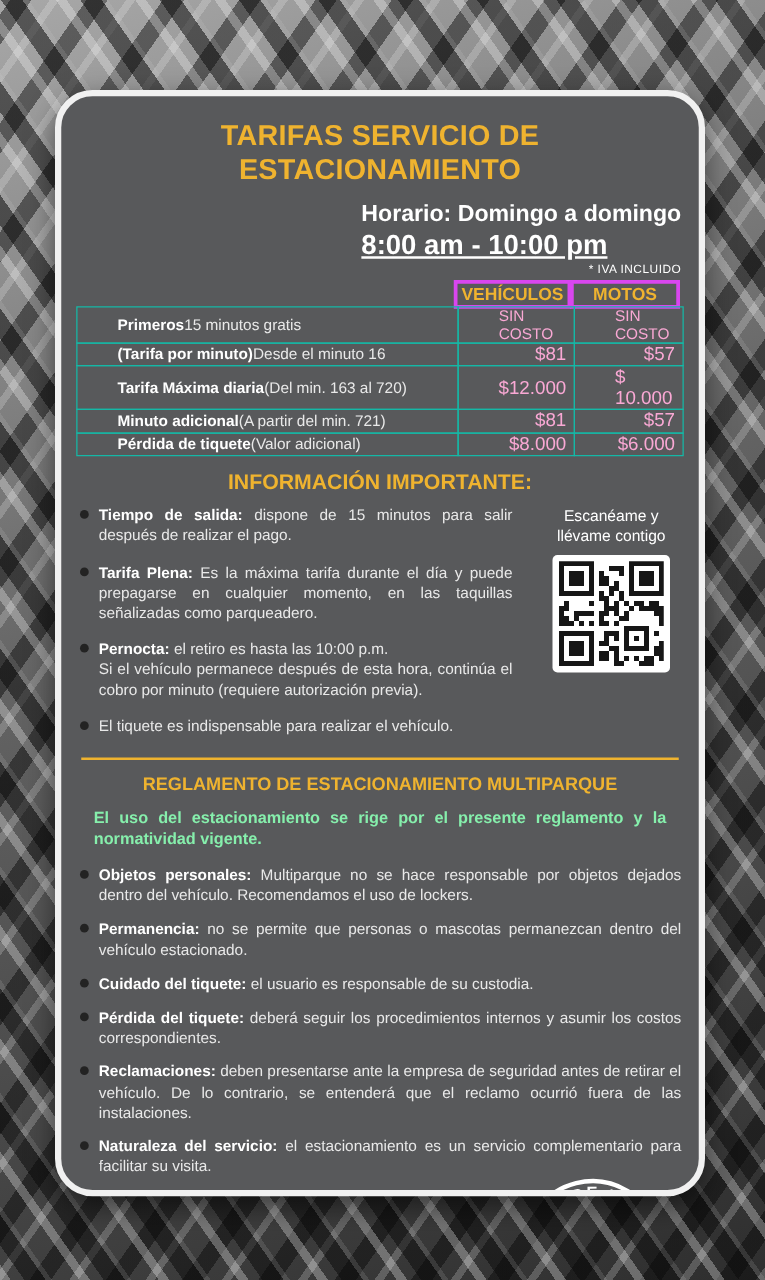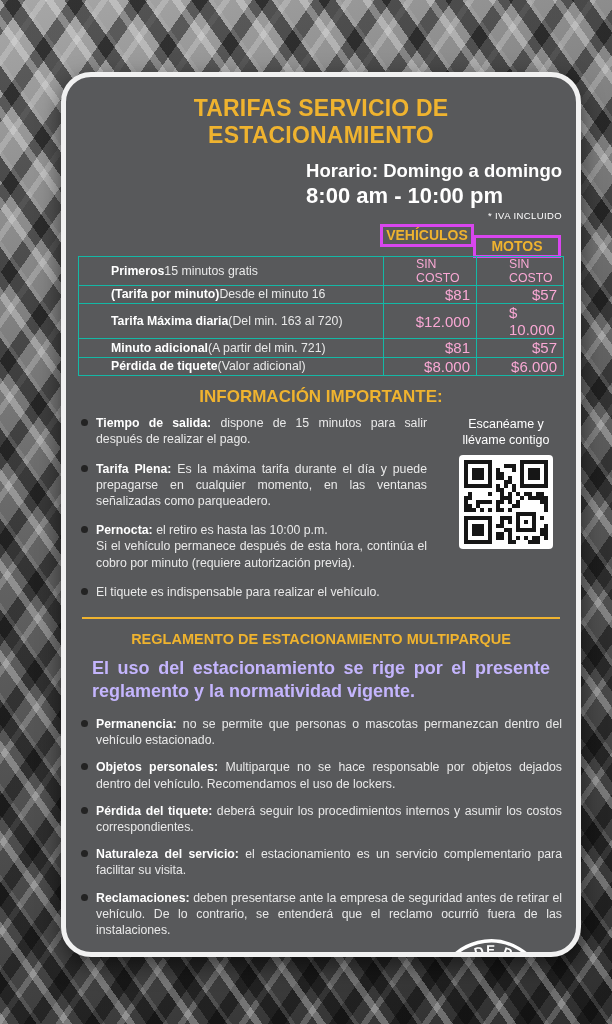--- a/index.html
+++ b/index.html
@@ -6,37 +6,37 @@
   body{
     width:612px;height:1024px;position:relative;overflow:hidden;
     font-family:"Liberation Sans", sans-serif;
     background-color:#6b6b6b;
     background-image:
       repeating-linear-gradient(55deg, rgba(250,250,250,.30) 0 7px, rgba(40,40,40,0) 7px 16px, rgba(10,10,10,.52) 16px 30px, rgba(210,210,210,.14) 30px 34px, rgba(0,0,0,0) 34px 52px),
       repeating-linear-gradient(-55deg, rgba(245,245,245,.22) 0 6px, rgba(0,0,0,0) 6px 18px, rgba(5,5,5,.45) 18px 32px, rgba(0,0,0,0) 32px 50px),
       linear-gradient(160deg, #a8a8a8 0%, #636363 45%, #2e2e2e 100%);
   }
   .card{
-    position:absolute;left:61px;top:72px;width:520px;height:885px;box-sizing:border-box;
+    position:absolute;left:44px;top:72px;width:520px;height:885px;box-sizing:border-box;
     background:#58595b;border:5px solid #f1f1f1;border-radius:30px;
     padding:10px 12px;box-shadow:0 8px 22px rgba(0,0,0,.5);
     color:#e9e9e9;overflow:hidden;
   }
   .title{color:#efb32f;font-weight:bold;font-size:23px;text-align:center;margin:8px 0 10px;letter-spacing:.2px;}
   .sched-row{display:flex;justify-content:space-between;align-items:flex-end;margin:0 2px;flex-direction:column;}
   .sched-left{color:#fff;font-weight:bold;line-height:1.25;}
   .sched-l1{font-size:18.5px;}
-  .sched-l2{font-size:22px;}
+  .sched-l2{font-size:22px;text-decoration:underline;}
   .sched-right{width:182px;}
   .iva{color:#fff;font-size:9.5px;text-align:right;margin-bottom:3px;letter-spacing:.4px;}
   .head-cells{display:flex;}
   .hc{box-sizing:border-box;border:3px solid #d946ef;height:23px;display:flex;align-items:center;justify-content:center;
       color:#efb32f;font-weight:bold;font-size:14px;}
   .hc.veh{width:94px;}
-  .hc.mot{width:88px;margin-left:-1px;margin-top:11px;}
+  .hc.mot{width:88px;margin-left:-1px;}
   .tariff-table{margin-top:-1px;}
   .trow{display:flex;}
   .trow > div{box-sizing:border-box;border:1px solid #14b8a6;margin-top:-1px;min-height:19.5px;display:flex;align-items:center;padding-left:32px;}
   .tlabel{flex:1;padding:1px 7px;font-size:12.3px;margin-right:-1px;}
   .tlabel b{color:#fff;}
   .tval{width:94px;font-size:15px;color:#f9a8d4;justify-content:flex-end;padding:0 6px;}
   .tval.mot{width:88px;margin-left:-1px;}
   .tval.center{justify-content:center;font-size:12.3px;}
   .section-heading{color:#efb32f;font-weight:bold;font-size:17px;text-align:center;margin:11px 0 8px;}
   .info-flex{display:flex;gap:23px;margin:0 2px;}
@@ -44,21 +44,21 @@
   .info-right{width:112px;text-align:center;}
   .qr-caption{color:#fff;font-size:12.5px;line-height:1.25;margin:2px 0 7px;}
   .qr-box{width:84px;height:84px;background:#fff;border-radius:4px;margin:0 auto;padding:5px;}
   .qr-box svg{width:84px;height:84px;display:block;}
   ul.blist{list-style:none;margin:0;padding:0;}
   ul.blist li{position:relative;padding-left:16px;margin-bottom:13px;font-size:12.3px;line-height:1.32;text-align:justify;}
   ul.blist li::before{content:"";position:absolute;left:1px;top:4px;width:7px;height:7px;border-radius:50%;background:#232323;}
   ul.blist b{color:#fff;}
   .divider{border:none;border-top:2px solid #efb32f;margin:4px 4px 12px;}
   .regl-heading{font-size:14.5px;margin:0 0 10px;}
-  .regl-intro{color:#c4b5fd;font-weight:bold;font-size:18px;line-height:1.3;margin:0 4px 12px;text-align:justify;padding:0 10px;}
+  .regl-intro{color:#86efac;font-weight:bold;font-size:13px;line-height:1.3;margin:0 4px 12px;text-align:justify;padding:0 10px;}
   .regl-list{margin:0 2px;}
   ul.blist.regl li{margin-bottom:11px;}
   .footer{display:flex;justify-content:space-between;align-items:center;margin:14px 4px 0;}
   .footer-text{color:#fff;font-weight:bold;font-size:14.5px;line-height:1.45;}
   .badge-wrap{width:118px;height:118px;margin:-16px 10px 0 0;}
   .badge-wrap svg{width:118px;height:118px;display:block;}
 </style>
 </head>
 <body>
 
@@ -122,21 +122,21 @@
       <div class="tval mot">$6.000</div>
     </div>
   </div>
 
   <div class="section-heading">INFORMACIÓN IMPORTANTE:</div>
 
   <div class="info-flex">
     <div class="info-left">
       <ul class="blist">
         <li><b>Tiempo de salida:</b><span> dispone de 15 minutos para salir después de realizar el pago.</span></li>
-        <li><b>Tarifa Plena:</b><span> Es la máxima tarifa durante el día y puede prepagarse en cualquier momento, en las ventanas señalizadas como parqueadero.</span></li>
+        <li><b>Tarifa Plena:</b><span> Es la máxima tarifa durante el día y puede prepagarse en cualquier momento, en las taquillas señalizadas como parqueadero.</span></li>
         <li><b>Pernocta:</b><span> el retiro es hasta las 10:00 p.m.</span>
           <div>Si el vehículo permanece después de esta hora, continúa el cobro por minuto (requiere autorización previa).</div>
         </li>
         <li><span>El tiquete es indispensable para realizar el vehículo.</span></li>
       </ul>
     </div>
     <div class="info-right">
       <div class="qr-caption">
         <div>Escanéame y</div>
         <div>llévame contigo</div>
@@ -265,25 +265,26 @@
   </div>
 
   <hr class="divider">
 
   <div class="section-heading regl-heading">REGLAMENTO DE ESTACIONAMIENTO MULTIPARQUE</div>
 
   <div class="regl-intro">El uso del estacionamiento se rige por el presente reglamento y la normatividad vigente.</div>
 
   <div class="regl-list">
     <ul class="blist regl">
+      <li><b>Objetos personales:</b><span> Multiparque no se hace responsable por objetos dejados dentro del vehículo. Recomendamos el uso de lockers.</span></li>
       <li><b>Permanencia:</b><span> no se permite que personas o mascotas permanezcan dentro del vehículo estacionado.</span></li>
-      <li><b>Objetos personales:</b><span> Multiparque no se hace responsable por objetos dejados dentro del vehículo. Recomendamos el uso de lockers.</span></li>
+      <li><b>Cuidado del tiquete:</b><span> el usuario es responsable de su custodia.</span></li>
       <li><b>Pérdida del tiquete:</b><span> deberá seguir los procedimientos internos y asumir los costos correspondientes.</span></li>
+      <li><b>Reclamaciones:</b><span> deben presentarse ante la empresa de seguridad antes de retirar el vehículo. De lo contrario, se entenderá que el reclamo ocurrió fuera de las instalaciones.</span></li>
       <li><b>Naturaleza del servicio:</b><span> el estacionamiento es un servicio complementario para facilitar su visita.</span></li>
-      <li><b>Reclamaciones:</b><span> deben presentarse ante la empresa de seguridad antes de retirar el vehículo. De lo contrario, se entenderá que el reclamo ocurrió fuera de las instalaciones.</span></li>
     </ul>
   </div>
 
   <div class="footer">
     <div class="footer-text">
       <div>Más información: www.multiparque.com</div>
 
     </div>
     <div class="badge-wrap">
       <svg viewBox="0 0 120 120">

